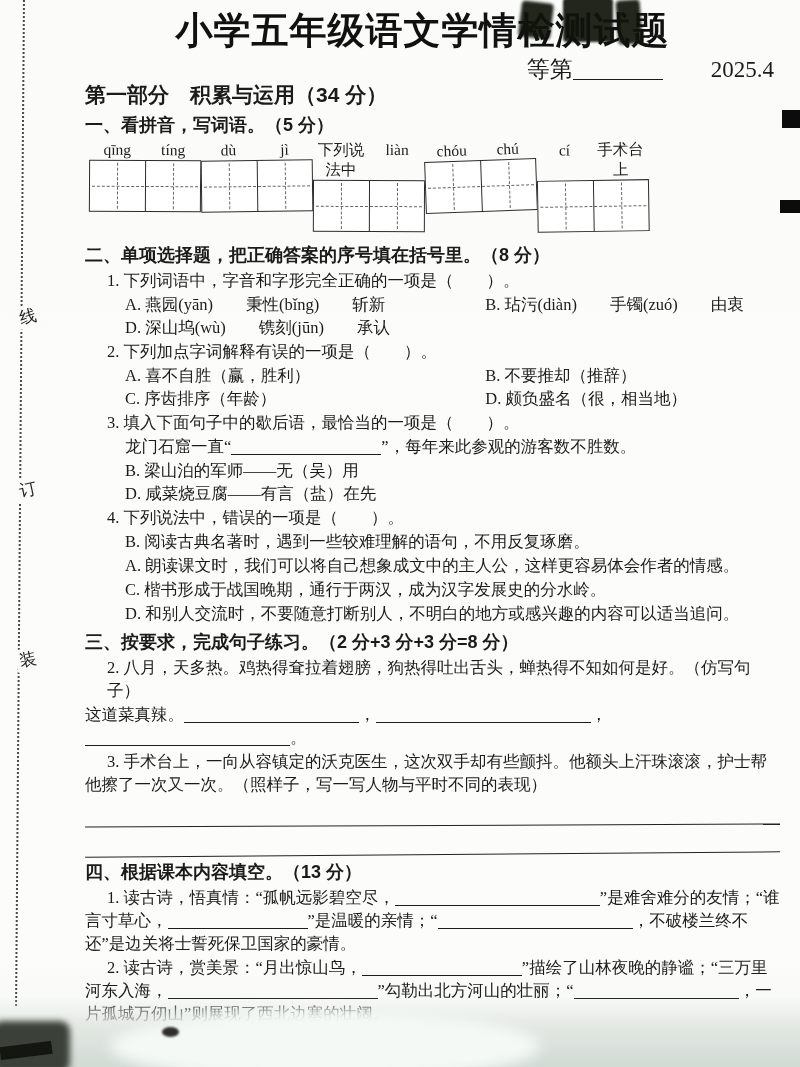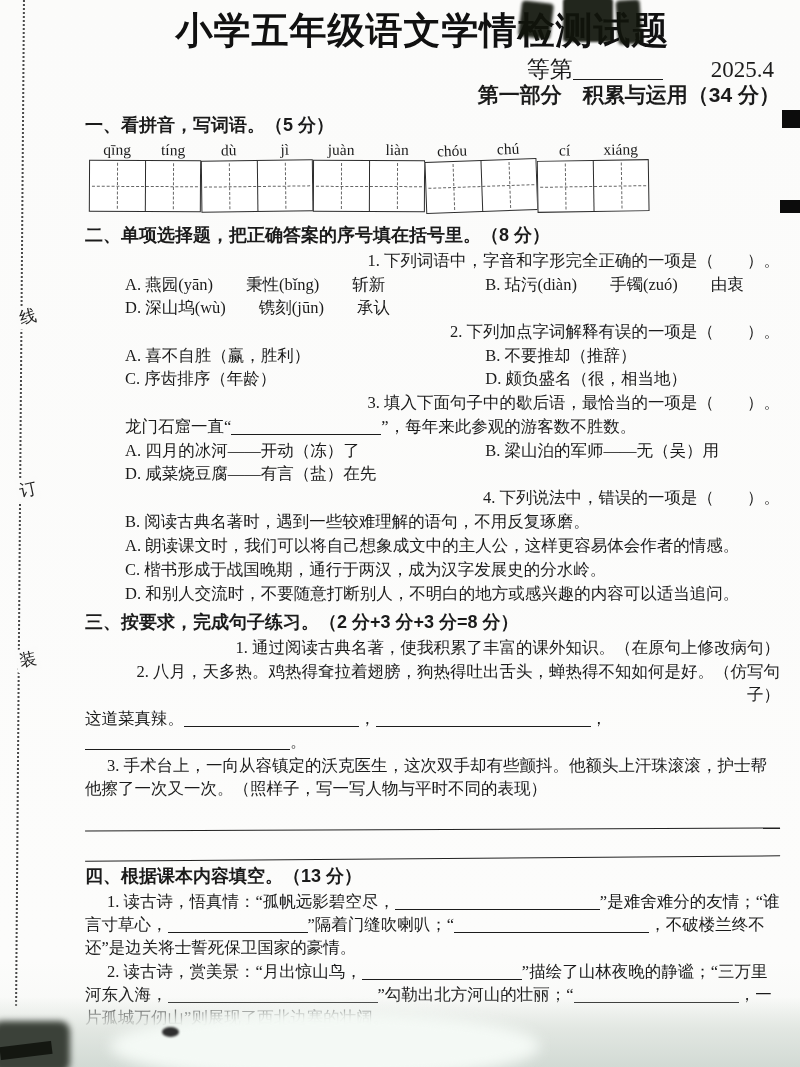--- a/index.html
+++ b/index.html
@@ -14,26 +14,26 @@
   
   .content{position:absolute;left:85px;right:20px;top:8px;font-size:16.5px;line-height:23px;}
   .hdr-title{position:relative;text-align:center;font-family:"Liberation Sans","DejaVu Sans",sans-serif;
              font-weight:900;font-size:37px;line-height:46px;letter-spacing:1px;color:#111;margin:0 0 0 -20px;}
   .smudge{position:absolute;background:#10140b;opacity:.92;border-radius:4px;}
   .smudge.s1{left:455px;top:-6px;width:32px;height:36px;filter:blur(1.5px);transform:rotate(7deg);}
   .smudge.s2{left:498px;top:-10px;width:50px;height:44px;filter:blur(1px);}
   .smudge.s3{left:552px;top:-8px;width:24px;height:44px;filter:blur(1.5px);transform:rotate(-4deg);}
   .grade-row{text-align:right;font-size:23px;margin:2px 6px 2px 0;}
   .grade-row .date{display:inline-block;margin-left:48px;font-family:"Liberation Serif",serif;}
-  .part-title{text-align:right;font-family:"Liberation Sans","DejaVu Sans",sans-serif;font-weight:700;
+  .part-title{text-align:left;font-family:"Liberation Sans","DejaVu Sans",sans-serif;font-weight:700;
               font-size:21px;margin:2px 0 6px 0;}
   .sec-head{font-family:"Liberation Sans","DejaVu Sans",sans-serif;font-weight:700;font-size:18px;
             line-height:26px;margin-top:4px;}
   .line{margin:1px 0;}
-  .indent1{padding-left:22px;text-align:right;}
+  .indent1{padding-left:22px;}
   .indent2{padding-left:40px;}
   .opt-pair{display:flex;padding-left:40px;}
   .opt-pair .l{flex:0 0 55%;}
   .opt-pair .r{flex:1;}
   .para{text-indent:22px;margin:1px 0;}
   .blank{display:inline-block;height:1em;border-bottom:1.6px solid #1c1c1c;vertical-align:-3px;}
   .w90{width:90px}.w140{width:140px}.w150{width:150px}.w160{width:160px}.w165{width:165px}
   .w175{width:175px}.w195{width:195px}.w205{width:205px}.w210{width:210px}.w215{width:215px}
   
   .pin-row{display:flex;justify-content:flex-start;margin:2px 0 10px 4px;}
@@ -112,42 +112,42 @@
             <span>dù</span>
             <span>jì</span>
           </div>
         <div class="pbox">
             <div class="cell"></div>
             <div class="cell"></div>
           </div>
       </div>
       <div class="pg">
         <div class="plabels">
-            <span>juàn</span>
+            <span>下列说法中</span>
             <span>liàn</span>
           </div>
         <div class="pbox">
             <div class="cell"></div>
             <div class="cell"></div>
           </div>
       </div>
       <div class="pg">
         <div class="plabels">
             <span>chóu</span>
             <span>chú</span>
           </div>
         <div class="pbox">
             <div class="cell"></div>
             <div class="cell"></div>
           </div>
       </div>
       <div class="pg">
         <div class="plabels">
             <span>cí</span>
-            <span>xiáng</span>
+            <span>手术台上</span>
           </div>
         <div class="pbox">
             <div class="cell"></div>
             <div class="cell"></div>
           </div>
       </div>
     </div>
 
     <div class="sec-head">二、单项选择题，把正确答案的序号填在括号里。（8 分）</div>
 
@@ -168,46 +168,44 @@
     <div class="opt-pair">
       <span class="l">C. 序齿排序（年龄）</span>
       <span class="r">D. 颇负盛名（很，相当地）</span>
     </div>
 
     <div class="line indent1">3. 填入下面句子中的歇后语，最恰当的一项是（　　）。</div>
     <div class="line indent2">
       <span>龙门石窟一直“</span><span class="blank w150"></span><span>”，每年来此参观的游客数不胜数。</span>
     </div>
     <div class="opt-pair">
-      <span class="l">A. 四月的冰河——开动（冻）了</span>
       <span class="r">B. 梁山泊的军师——无（吴）用</span>
     </div>
     <div class="opt-pair">
       <span class="r">D. 咸菜烧豆腐——有言（盐）在先</span>
     </div>
 
     <div class="line indent1">4. 下列说法中，错误的一项是（　　）。</div>
     <div class="line indent2">B. 阅读古典名著时，遇到一些较难理解的语句，不用反复琢磨。</div>
     <div class="line indent2">A. 朗读课文时，我们可以将自己想象成文中的主人公，这样更容易体会作者的情感。</div>
     <div class="line indent2">C. 楷书形成于战国晚期，通行于两汉，成为汉字发展史的分水岭。</div>
     <div class="line indent2">D. 和别人交流时，不要随意打断别人，不明白的地方或感兴趣的内容可以适当追问。</div>
 
     <div class="sec-head">三、按要求，完成句子练习。（2 分+3 分+3 分=8 分）</div>
-    <div class="line indent1">1. 通过阅读古典名著，使我积累了丰富的课外知识。（在原句上修改病句）</div>
     <div class="line indent1">2. 八月，天多热。鸡热得耷拉着翅膀，狗热得吐出舌头，蝉热得不知如何是好。（仿写句子）</div>
     <div class="line">
       <span>这道菜真辣。</span><span class="blank w175"></span><span>，</span><span class="blank w215"></span><span>，</span><span class="blank w205"></span><span>。</span>
     </div>
     <div class="para">3. 手术台上，一向从容镇定的沃克医生，这次双手却有些颤抖。他额头上汗珠滚滚，护士帮他擦了一次又一次。（照样子，写一写人物与平时不同的表现）</div>
     <div class="ans-line a1"></div>
     <div class="ans-line a2"></div>
 
     <div class="sec-head">四、根据课本内容填空。（13 分）</div>
     <div class="para">
-      <span>1. 读古诗，悟真情：“孤帆远影碧空尽，</span><span class="blank w205"></span><span>”是难舍难分的友情；“谁言寸草心，</span><span class="blank w140"></span><span>”隔着门缝吹喇叭；“</span><span class="blank w195"></span><span>，不破楼兰终不还”是边关将士誓死保卫国家的豪情。</span>
+      <span>1. 读古诗，悟真情：“孤帆远影碧空尽，</span><span class="blank w205"></span><span>”是难舍难分的友情；“谁言寸草心，</span><span class="blank w140"></span><span>”是温暖的亲情；“</span><span class="blank w195"></span><span>，不破楼兰终不还”是边关将士誓死保卫国家的豪情。</span>
     </div>
     <div class="para">
       <span>2. 读古诗，赏美景：“月出惊山鸟，</span><span class="blank w160"></span><span>”描绘了山林夜晚的静谧；“三万里河东入海，</span><span class="blank w210"></span><span>”勾勒出北方河山的壮丽；“</span><span class="blank w165"></span><span>，一片孤城万仞山”则展现了西北边塞的壮阔。</span>
     </div>
     <div class="para">
       <span>3. 读古诗，品童趣：“童孙未解供耕织，</span><span class="blank w195"></span><span>”让我们感受到儿童学种瓜的天真；“稚子金盆脱晓冰，</span><span class="blank w210"></span><span>”使我们看到幼童弄冰的自得其乐；“</span>
     </div>
 
   </div>
 

